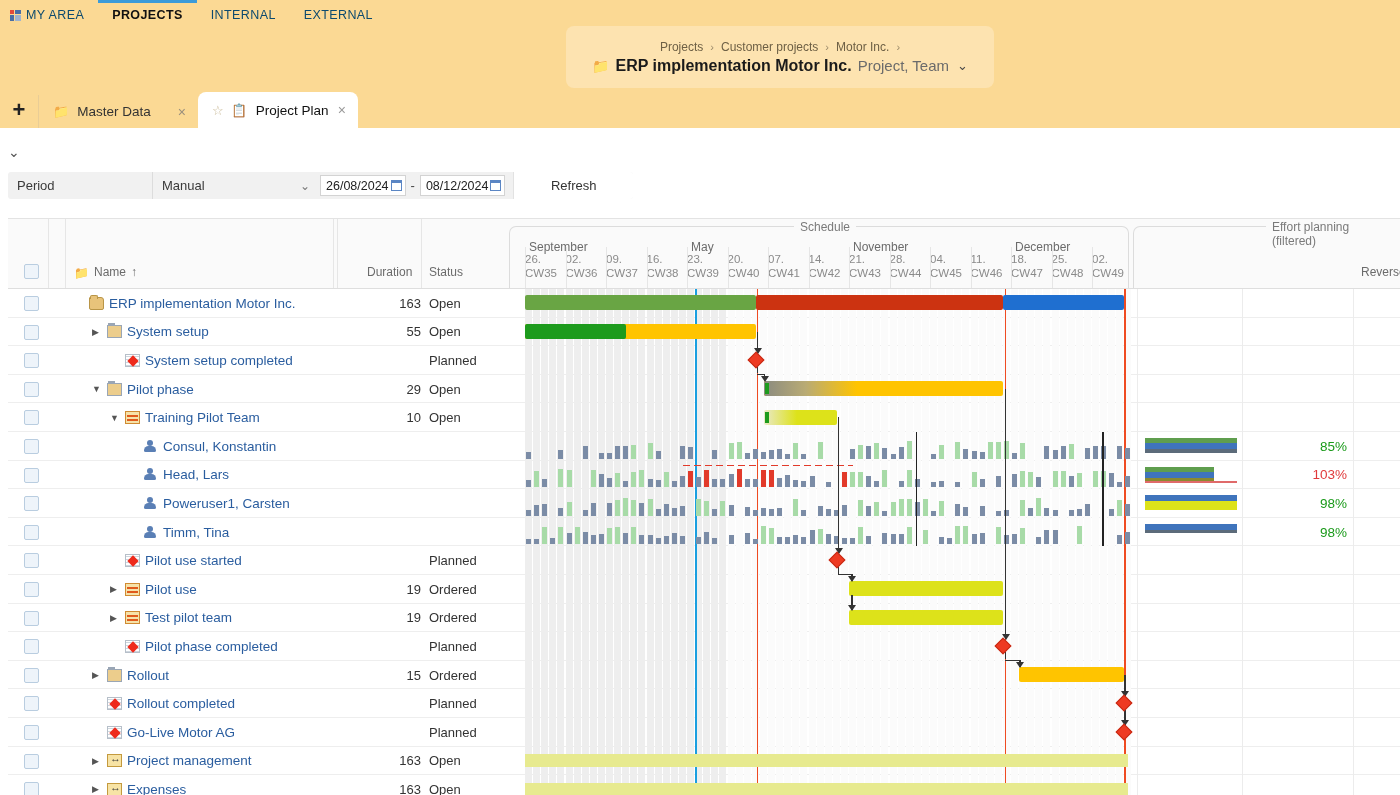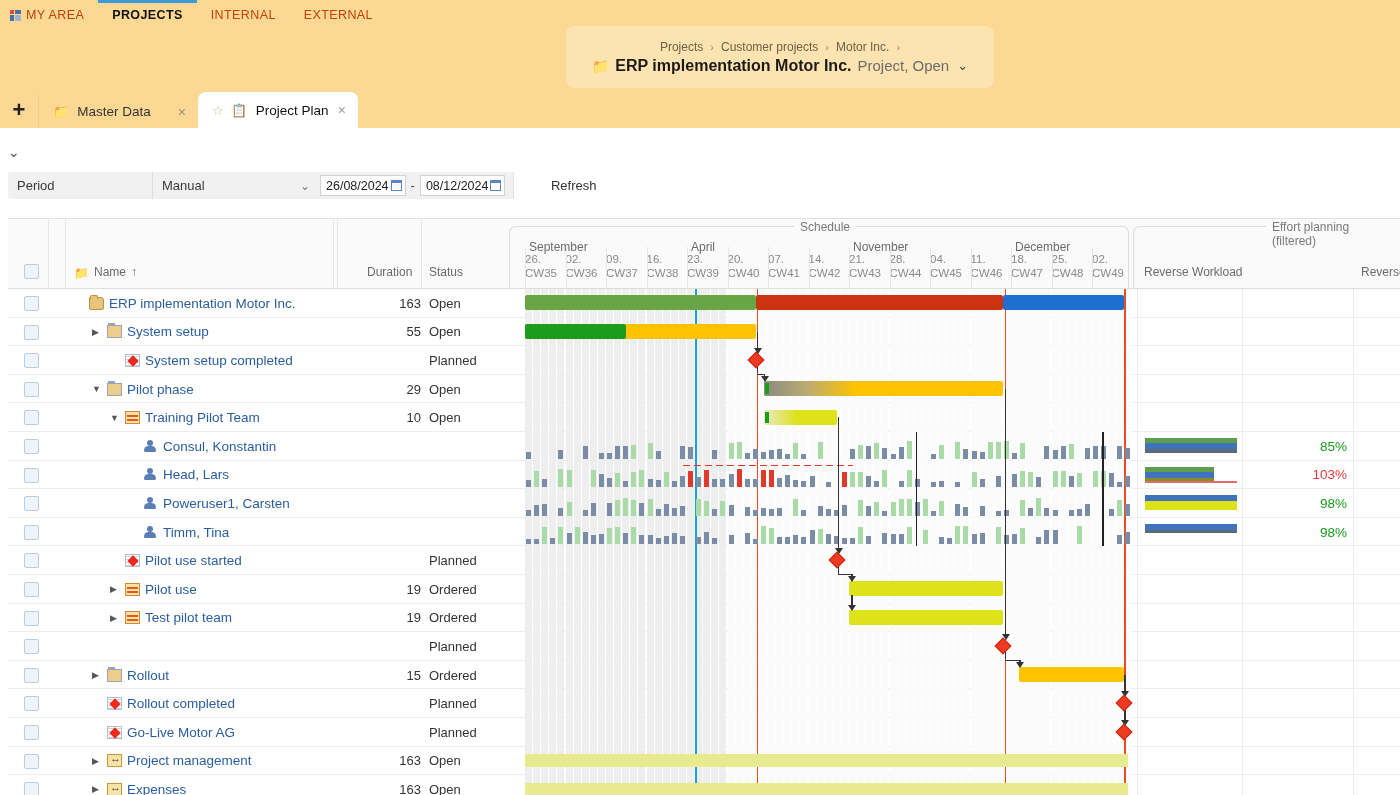--- a/index.html
+++ b/index.html
@@ -9,21 +9,21 @@
     font-family:"Liberation Sans", sans-serif;
     font-size:13px; color:#222; background:#fff;
   }
 
   
   #topnav {
     height:30px; background:#fbd994; position:relative;
     display:flex; align-items:center; padding:0 0 0 8px;
   }
   .navitem {
-    font-size:12.5px; color:#c2410c; letter-spacing:.4px;
+    font-size:12.5px; color:#0c4a6e; letter-spacing:.4px;
     padding:0 14px; height:30px; display:flex; align-items:center;
     white-space:nowrap;
   }
   .navitem.first { padding-left:2px; gap:5px; }
   .navitem.active { font-weight:bold; color:#111; position:relative; }
   .navitem.active::before{
     content:""; position:absolute; left:0; right:0; top:0; height:3px;
     background:#3b9bd9;
   }
   .myarea-ico{ display:inline-block; width:11px; height:11px; position:relative; }
@@ -207,21 +207,21 @@
       <span>Projects</span>
       <span class="sep">›</span>
       <span>Customer projects</span>
       <span class="sep">›</span>
       <span>Motor Inc.</span>
       <span class="sep">›</span>
     </div>
     <div id="objline">
       <span class="folder">📁</span>
       <span id="objtitle">ERP implementation Motor Inc.</span>
-      <span id="objstatus">Project, Open</span>
+      <span id="objstatus">Project, Team</span>
       <span id="objchev">⌄</span>
     </div>
   </div>
 </div>
 
 <div id="tabstrip">
   <div id="addtab">+</div>
   <div class="tab">
     <span class="ticon">📁</span>
     <span>Master Data</span>
@@ -275,26 +275,25 @@
     <div class="hcell" style="left:16px;">
       <span class="chk"></span>
     </div>
     <div class="hcell" style="left:66px;gap:5px;">
       <span class="ic nameicon">📁</span>
       <span>Name</span>
       <span>↑</span>
     </div>
     <div class="hcell" style="left:359px;">Duration</div>
     <div class="hcell" style="left:421px;">Status</div>
-    <div class="hcell" style="left:1136px;">Reverse Workload</div>
     <div class="hcell" style="left:1353px;">Reverse</div>
 
     <div id="timescale">
         <div class="hcell" style="left: 521px; bottom: 34px; height: auto; padding: 0px; font-size: 12px; color: rgb(107, 107, 107);">September</div>
-        <div class="hcell" style="left: 683px; bottom: 34px; height: auto; padding: 0px; font-size: 12px; color: rgb(107, 107, 107);">April</div>
+        <div class="hcell" style="left: 683px; bottom: 34px; height: auto; padding: 0px; font-size: 12px; color: rgb(107, 107, 107);">May</div>
         <div class="hcell" style="left: 845px; bottom: 34px; height: auto; padding: 0px; font-size: 12px; color: rgb(107, 107, 107);">November</div>
         <div class="hcell" style="left: 1007px; bottom: 34px; height: auto; padding: 0px; font-size: 12px; color: rgb(107, 107, 107);">December</div>
         <div style="position: absolute; left: 517px; bottom: 8px; width: 40.5px; font-size: 11.5px; color: rgb(138, 138, 138); line-height: 14px;">
           <div>26.</div>
           <div>CW35</div>
         </div>
         <div class="vline" style="left: 517px; top: 28px;"></div>
         <div style="position: absolute; left: 557.5px; bottom: 8px; width: 40.5px; font-size: 11.5px; color: rgb(138, 138, 138); line-height: 14px;">
           <div>02.</div>
           <div>CW36</div>
@@ -484,20 +483,25 @@
         <div class="nm" style="left: 102px;">
           <span class="twisty">▶</span>
           <span class="ic stack"></span>
           <span>Test pilot team</span>
         </div>
         <div class="dur">19</div>
         <div class="st">Ordered</div>
       </div>
       <div class="row" style="top: 343.2px;">
         <span class="cb"><span class="chk"></span></span>
+        <div class="nm" style="left: 102px;">
+          <span class="twisty"></span>
+          <span class="ic milestone"></span>
+          <span>Pilot phase completed</span>
+        </div>
         <div class="dur"></div>
         <div class="st">Planned</div>
       </div>
       <div class="row" style="top: 371.8px;">
         <span class="cb"><span class="chk"></span></span>
         <div class="nm" style="left: 84px;">
           <span class="twisty">▶</span>
           <span class="ic folder2"></span>
           <span>Rollout</span>
         </div>

